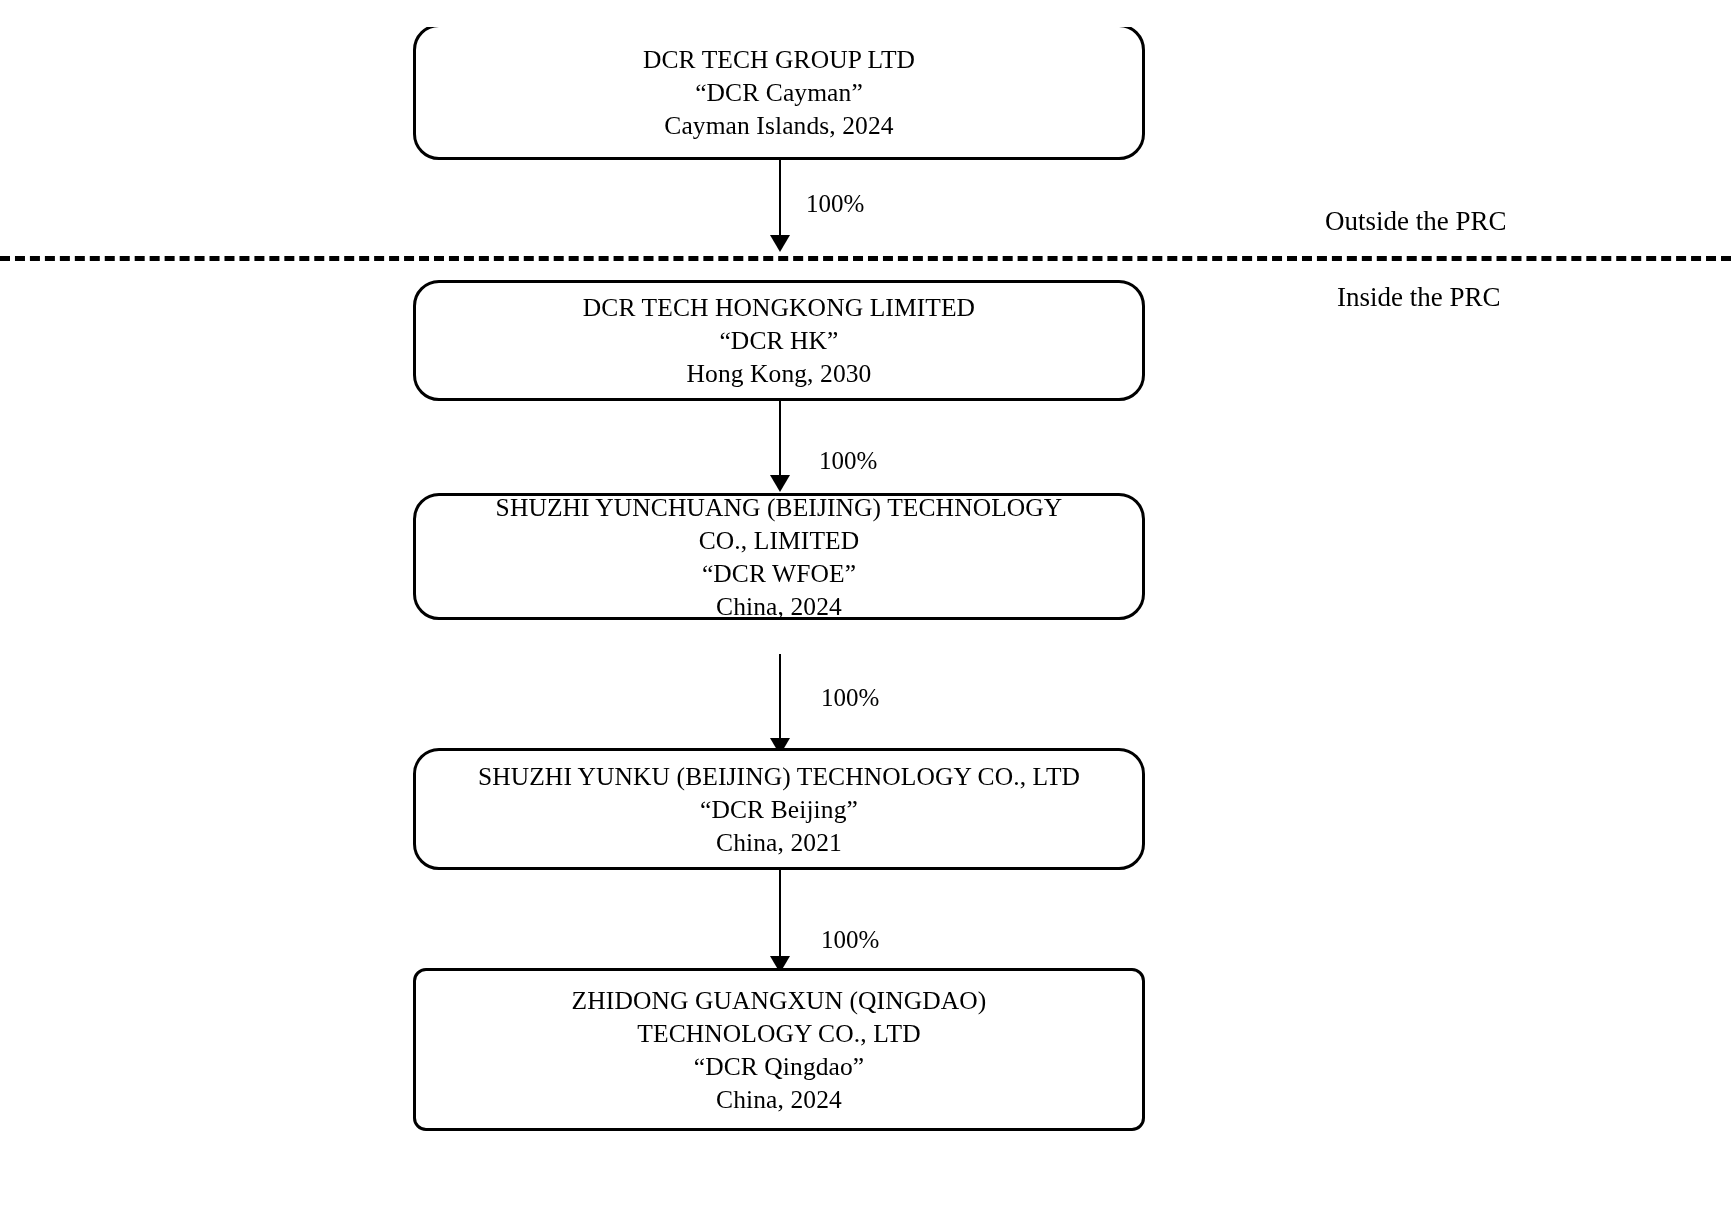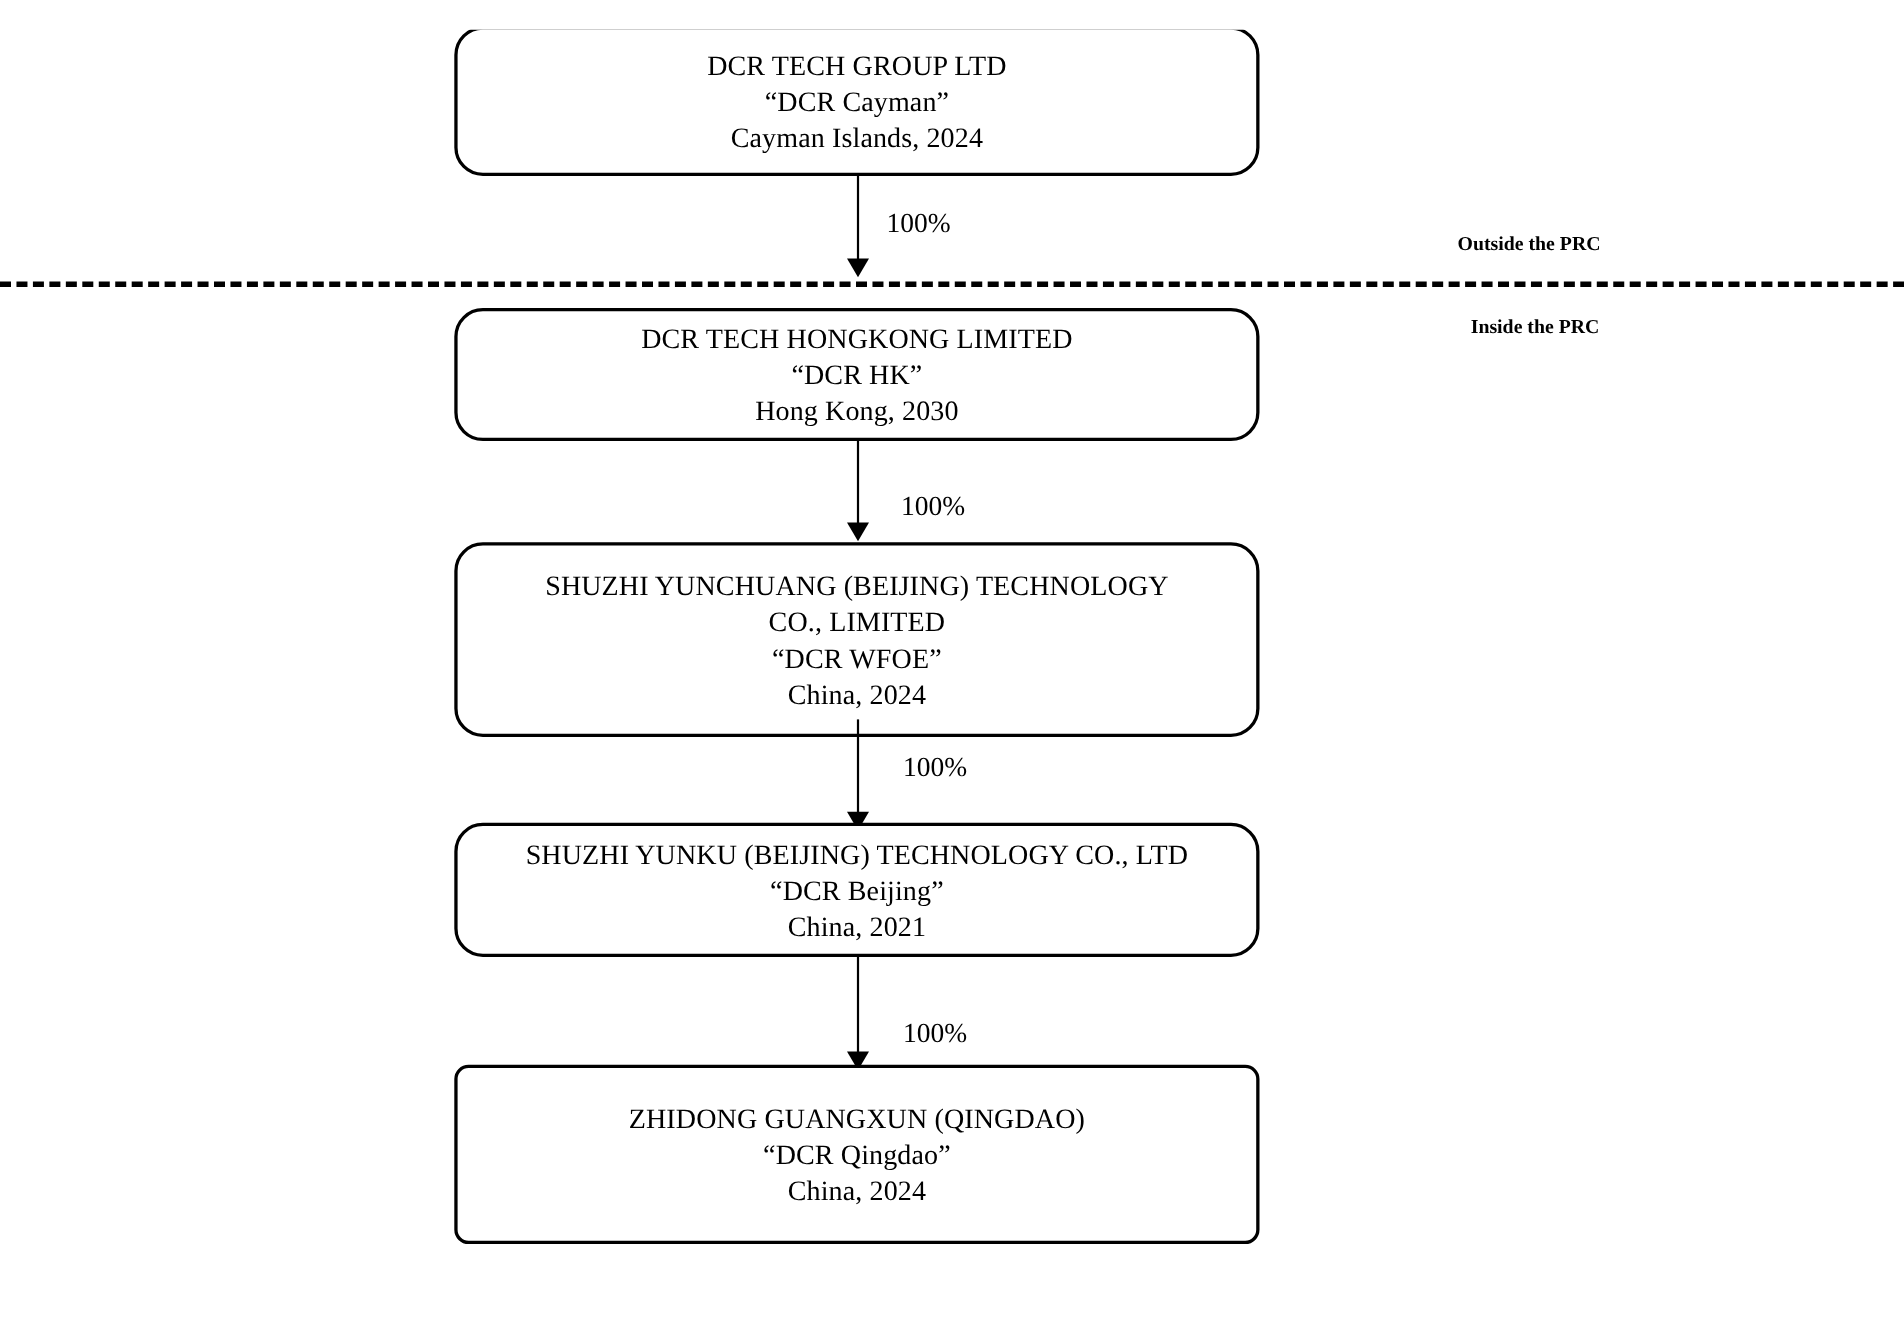--- a/index.html
+++ b/index.html
@@ -68,22 +68,22 @@
   
   .prc-divider {
     position: absolute;
     left: 0;
     width: 1731px;
     height: 0;
     border-top: 5px dashed #000000;
   }
   .prc-label {
     position: absolute;
-    font-size: 18px;
-    font-weight: bold;
+    font-size: 27px;
+    font-weight: normal;
     white-space: nowrap;
     line-height: 30px;
   }
 </style>
 </head>
 <body>
 
 <div id="canvas">
 
   <div class="entity-box" style="top:-3px; height:136px;">
@@ -103,21 +103,21 @@
   <div class="entity-box" style="top:253px; height:121px;">
     <span class="entity-line">DCR TECH HONGKONG LIMITED</span>
     <span class="entity-line">“DCR HK”</span>
     <span class="entity-line">Hong Kong, 2030</span>
   </div>
 
   <div class="connector" style="top:372px; height:78px;"></div>
   <div class="arrow-head" style="top:448px;"></div>
   <div class="pct-label" style="left:819px; top:419px;">100%</div>
 
-  <div class="entity-box" style="top:466px; height:177px;">
+  <div class="entity-box" style="top:466px; height:127px;">
     <span class="entity-line">SHUZHI YUNCHUANG (BEIJING) TECHNOLOGY</span>
     <span class="entity-line">CO., LIMITED</span>
     <span class="entity-line">“DCR WFOE”</span>
     <span class="entity-line">China, 2024</span>
   </div>
 
   <div class="connector" style="top:627px; height:86px;"></div>
   <div class="arrow-head" style="top:711px;"></div>
   <div class="pct-label" style="left:821px; top:656px;">100%</div>
 
@@ -126,17 +126,18 @@
     <span class="entity-line">“DCR Beijing”</span>
     <span class="entity-line">China, 2021</span>
   </div>
 
   <div class="connector" style="top:843px; height:88px;"></div>
   <div class="arrow-head" style="top:929px;"></div>
   <div class="pct-label" style="left:821px; top:898px;">100%</div>
 
   <div class="entity-box" style="top:941px; height:163px;border-radius:13px;">
     <span class="entity-line">ZHIDONG GUANGXUN (QINGDAO)</span>
+    <span class="entity-line">TECHNOLOGY CO., LTD</span>
     <span class="entity-line">“DCR Qingdao”</span>
     <span class="entity-line">China, 2024</span>
   </div>
 
 </div>
 
 </body></html>

